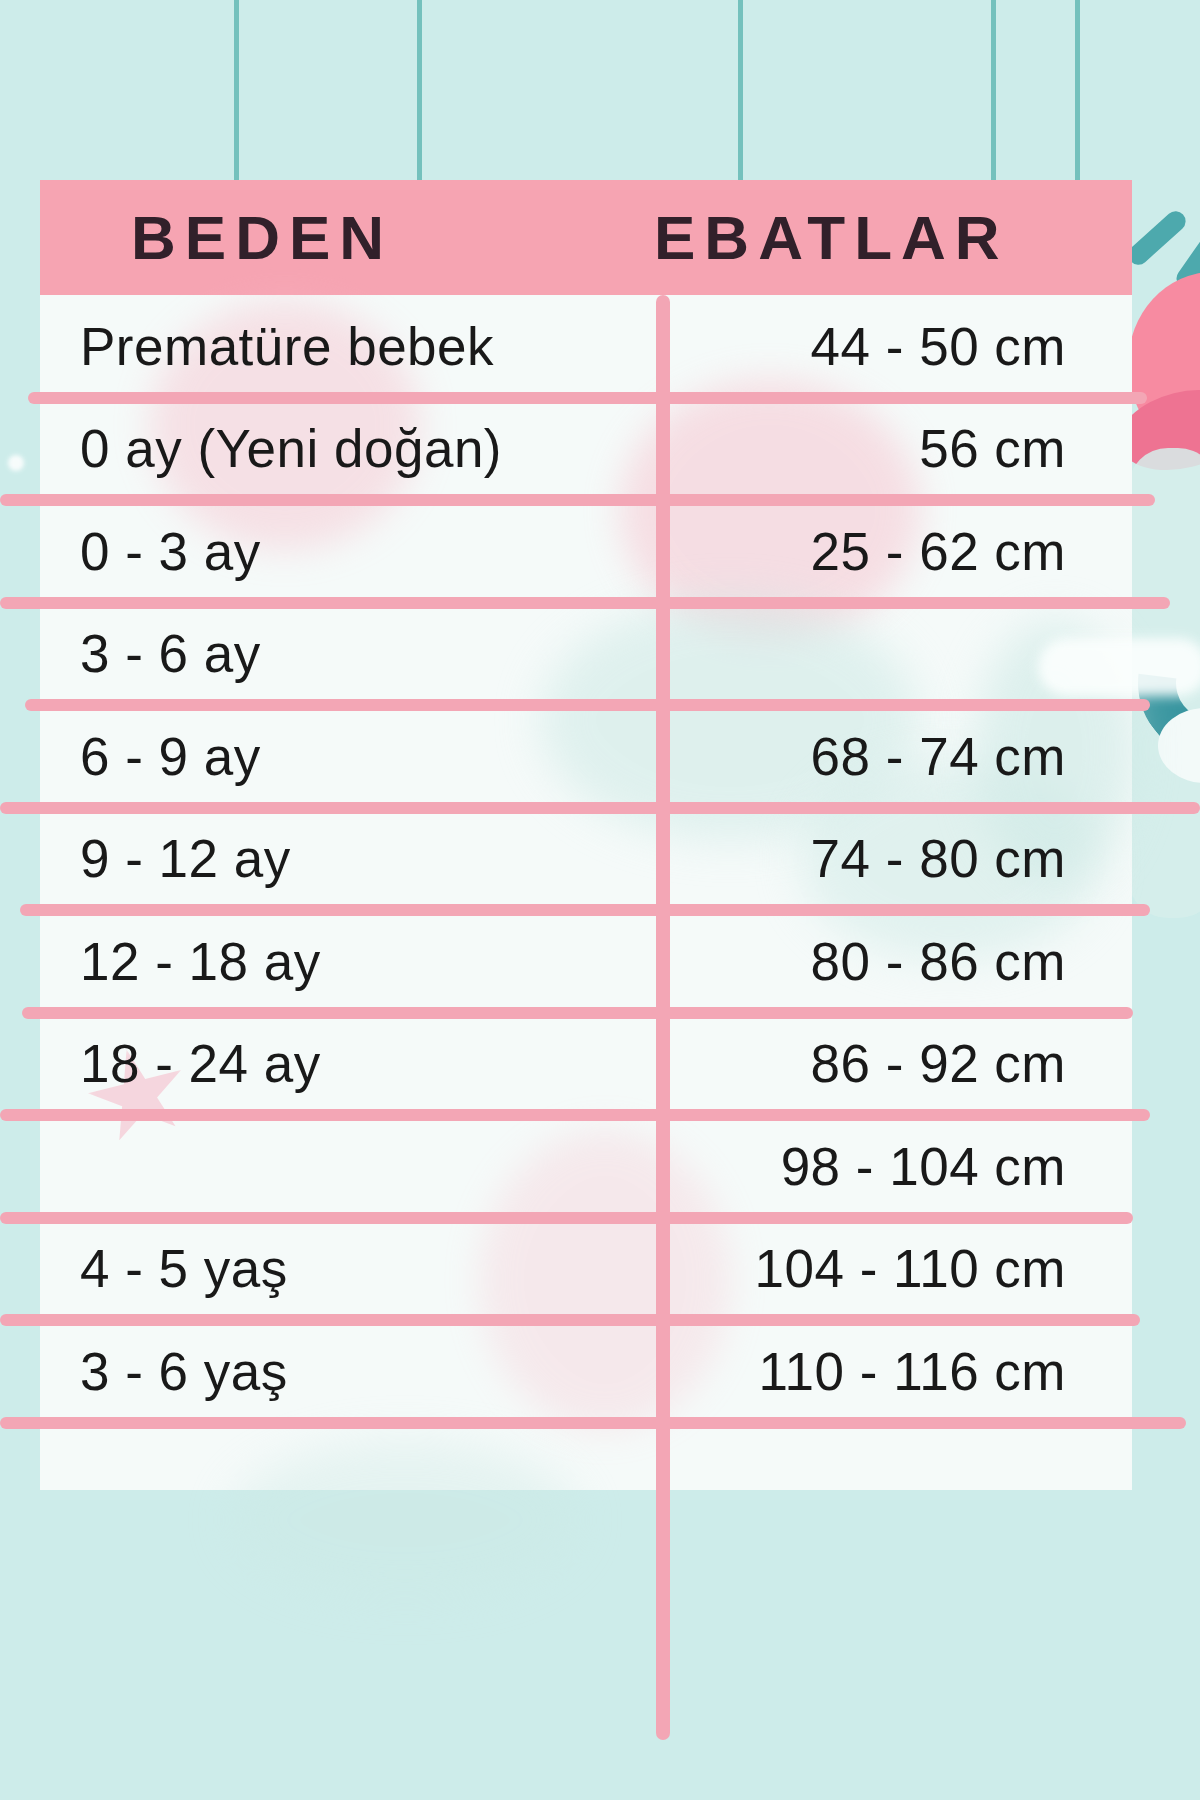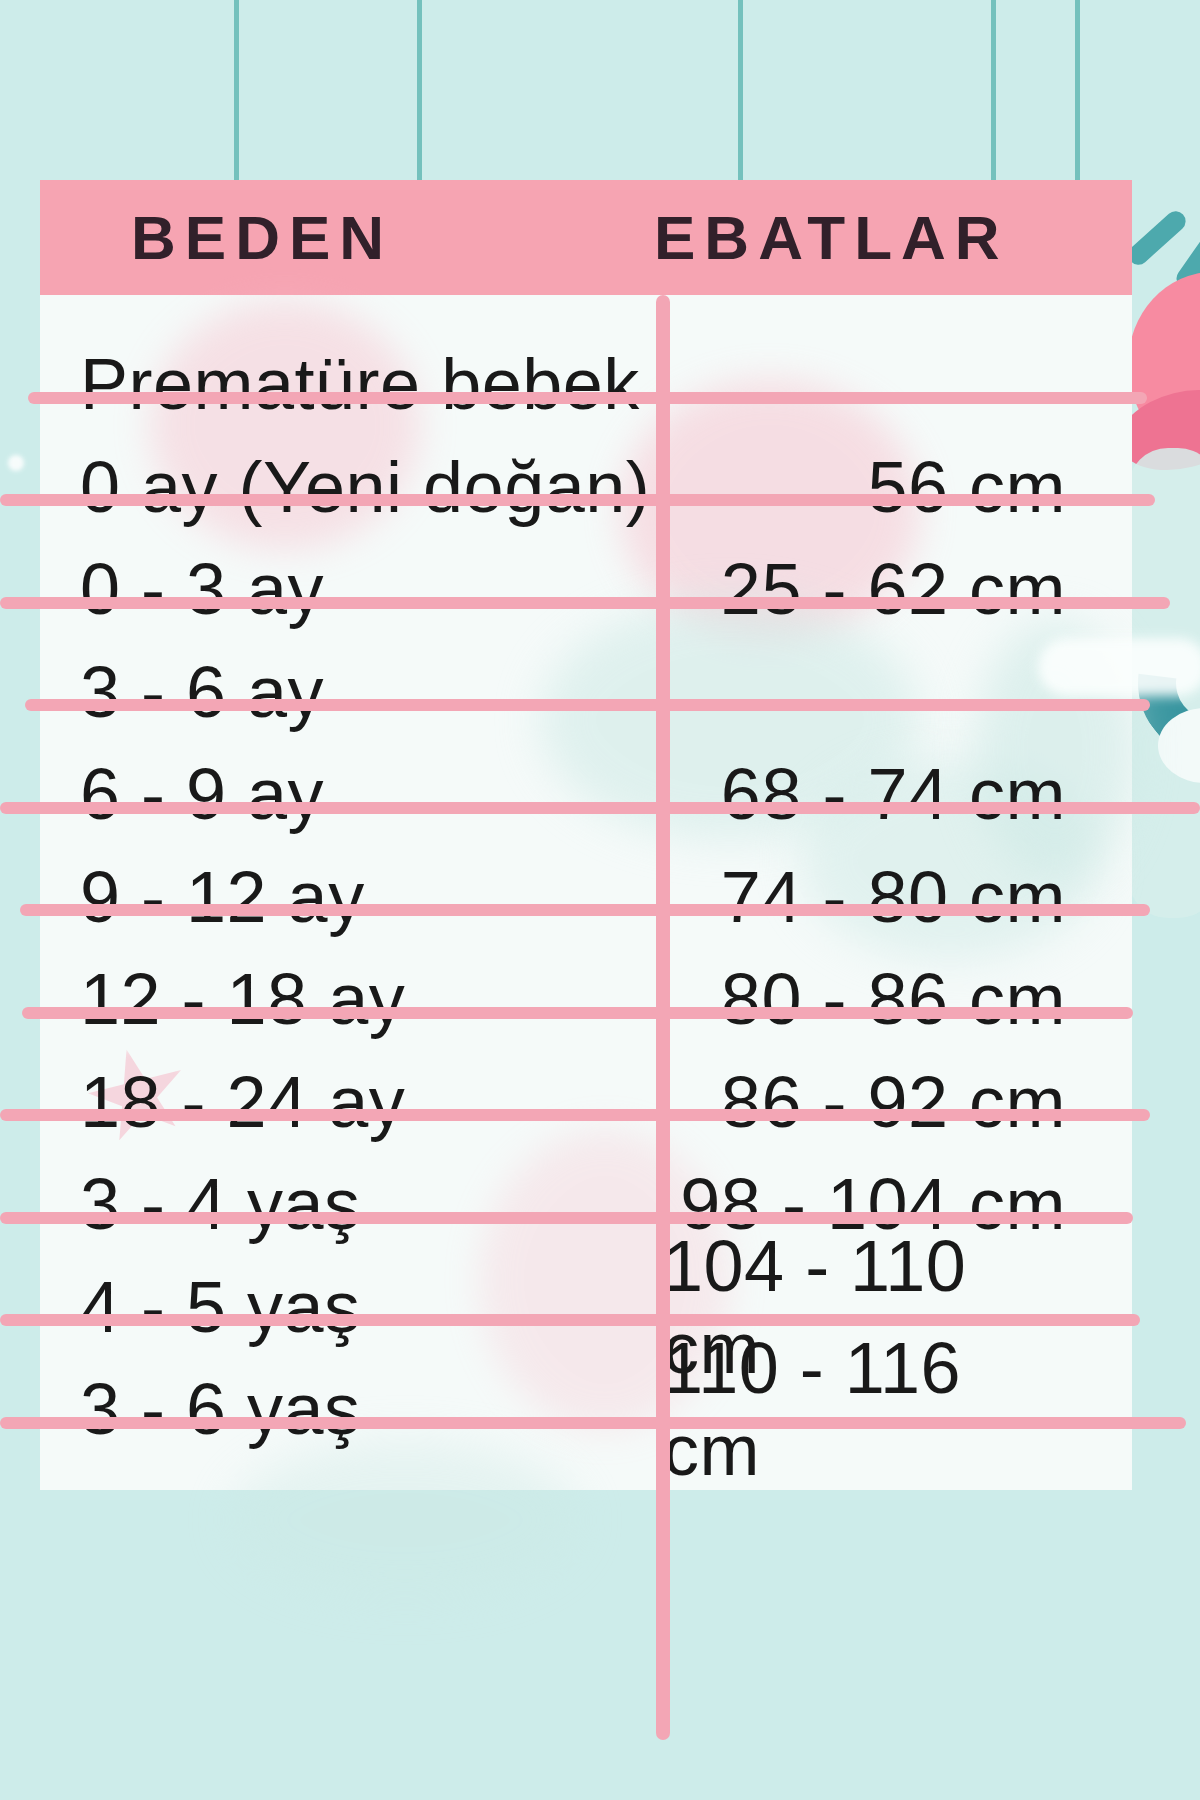--- a/index.html
+++ b/index.html
@@ -27,21 +27,21 @@
   .size-table{position:absolute; left:40px; top:180px; width:1092px;}
   .thead{
     display:flex; height:115px; background:#f6a4b2; align-items:center;
     color:#31202a; font-weight:bold; font-size:62px; letter-spacing:9px;
   }
   .thead .h1{width:623px; padding-left:91px; box-sizing:border-box;}
   .thead .h2{flex:1; text-align:left; transform:translateX(-9px);}
   .tbody .row{position:relative; height:102.5px; background:#f5faf9;}
   .cell{
     position:absolute; top:0; height:100%; display:flex; align-items:center;
-    font-size:72px; color:#191919; letter-spacing:0.5px; z-index:3;margin-top:38px;
+    font-size:53px; color:#191919; letter-spacing:0.5px; z-index:3;
   }
   .cell.c1{left:0; width:623px; padding-left:40px; box-sizing:border-box;}
   .cell.c2{left:623px; right:0; justify-content:flex-end; padding-right:66px;}
   .hline{
     position:absolute; bottom:-6px; height:12px; border-radius:6px;
     background:#f3a6b5; z-index:4;
   }
   .tfoot-filler{height:67px; background:#f5faf9;}
   .vline{
     position:absolute; left:656px; top:295px; width:14px; height:1445px;
@@ -79,20 +79,21 @@
   <div class="decor white-blob" style="left:1158px; top:708px; width:95px; height:75px;"></div>
 
   <div class="size-table">
     <div class="thead">
       <div class="h1">BEDEN</div>
       <div class="h2">EBATLAR</div>
     </div>
     <div class="tbody" id="tbody">
     <div class="row">
       <div class="cell c1">Prematüre bebek</div>
+      <div class="cell c2">44 - 50 cm</div>
       <div class="hline" style="left: -12px; width: 1119px;"></div>
     </div>
 
     <div class="row">
       <div class="cell c1">0 ay (Yeni doğan)</div>
       <div class="cell c2">56 cm</div>
       <div class="hline" style="left: -40px; width: 1155px;"></div>
     </div>
 
     <div class="row">
@@ -126,21 +127,20 @@
 
     <div class="row">
       <div class="cell c1">18 - 24 ay</div>
       <div class="cell c2">86 - 92 cm</div>
       <div class="hline" style="left: -40px; width: 1150px;"></div>
     </div>
 
 
 
     <div class="row">
-      <div class="cell c1">3 - 4 yaş</div>
       <div class="cell c2">98 - 104 cm</div>
       <div class="hline" style="left: -40px; width: 1133px;"></div>
     </div>
 
     <div class="row">
       <div class="cell c1">4 - 5 yaş</div>
       <div class="cell c2">104 - 110 cm</div>
       <div class="hline" style="left: -40px; width: 1140px;"></div>
     </div>
 

